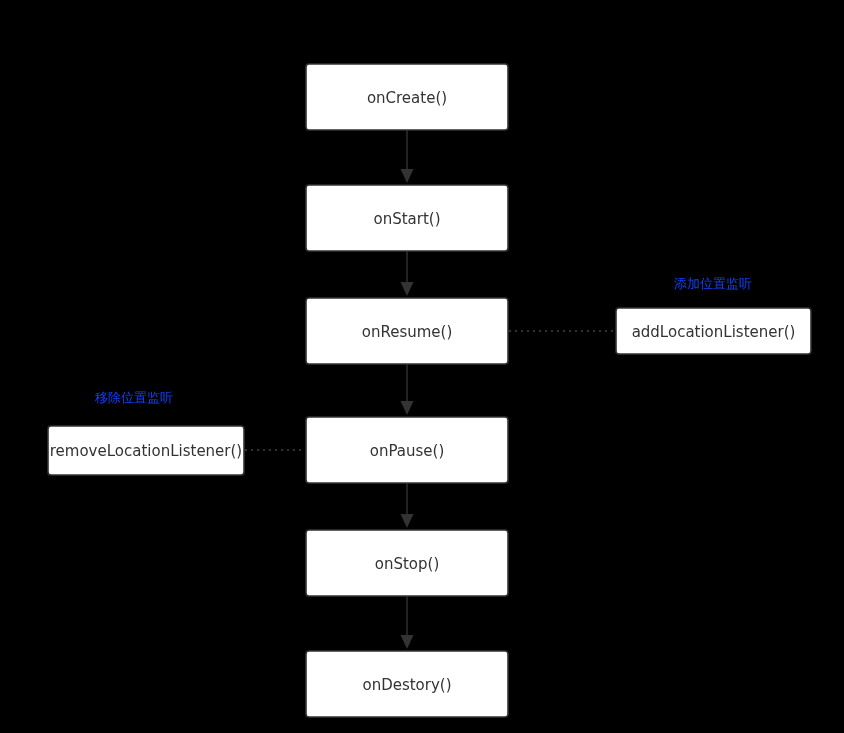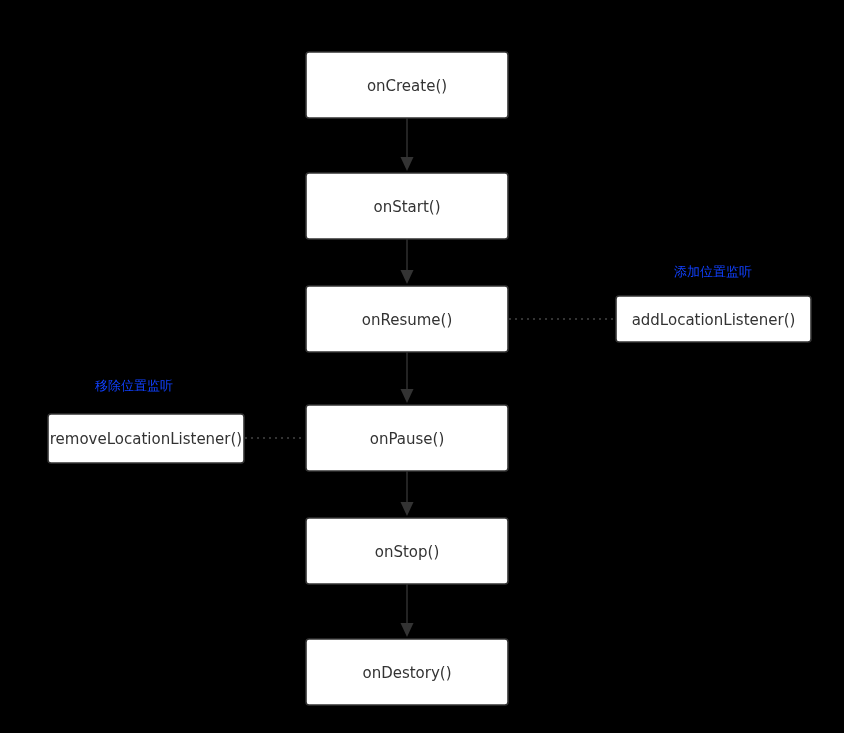--- a/index.html
+++ b/index.html
@@ -10,21 +10,21 @@
   body {
     width: 844px;
     height: 733px;
     position: relative;
     overflow: hidden;
     font-family: "DejaVu Sans", "Liberation Sans", sans-serif;
   }
   #diagram-root {
     position: absolute;
     left: 0;
-    top: 4px;
+    top: 16px;
     width: 844px;
     height: 696px;
   }
   svg#flow-svg {
     display: block;
     width: 844px;
     height: 733px;
     background: #000000;
   }
   .node-rect {

